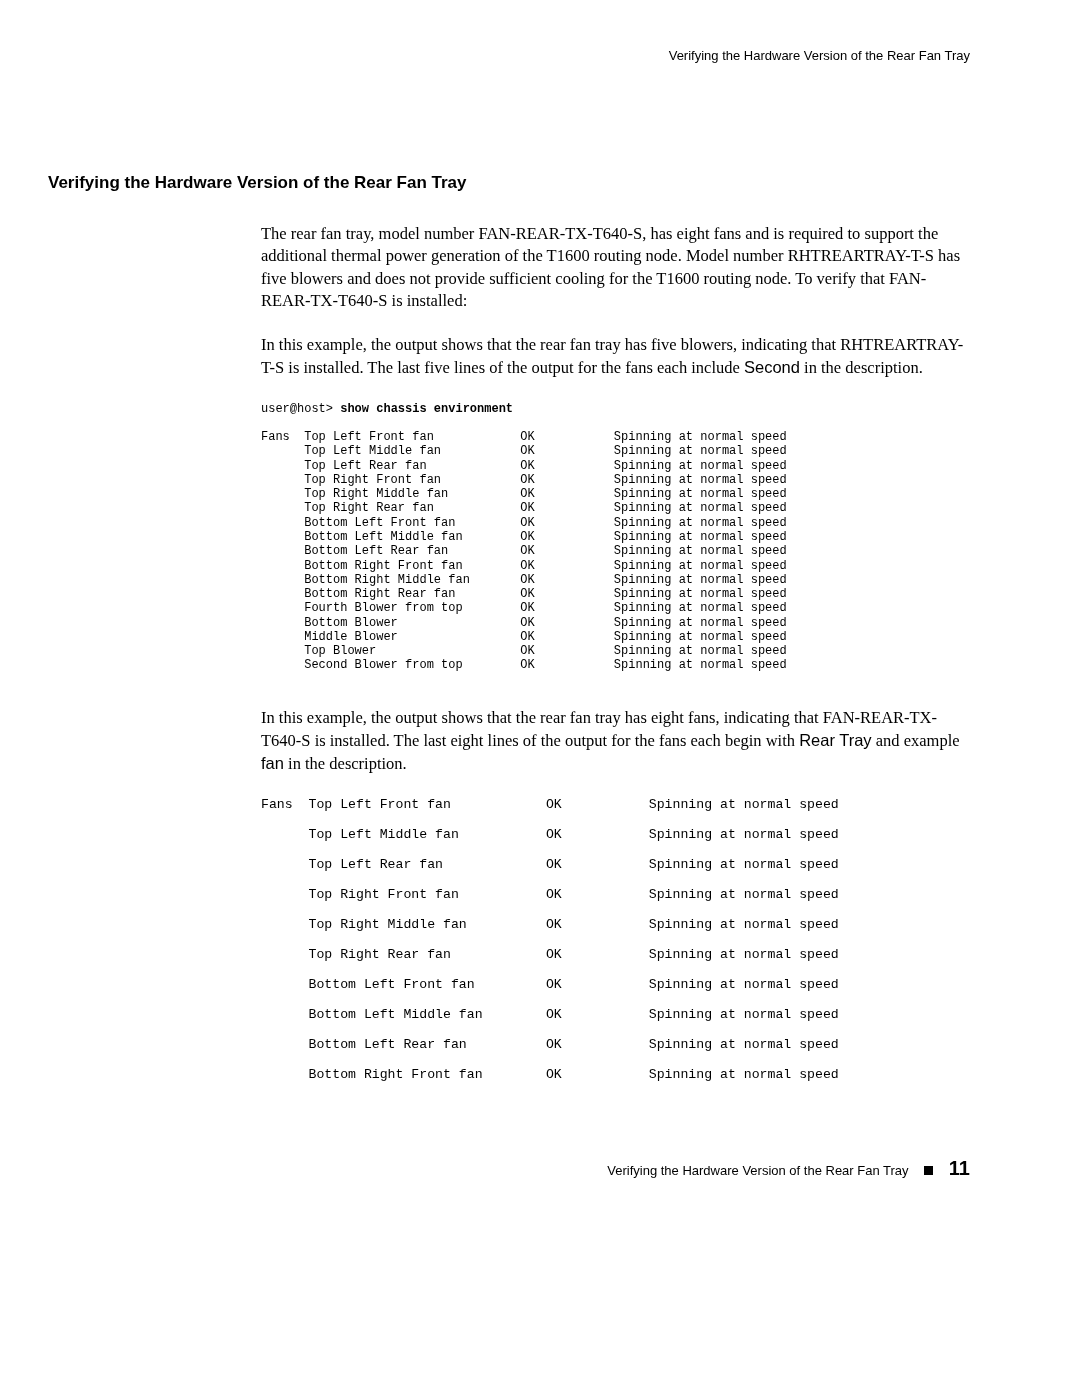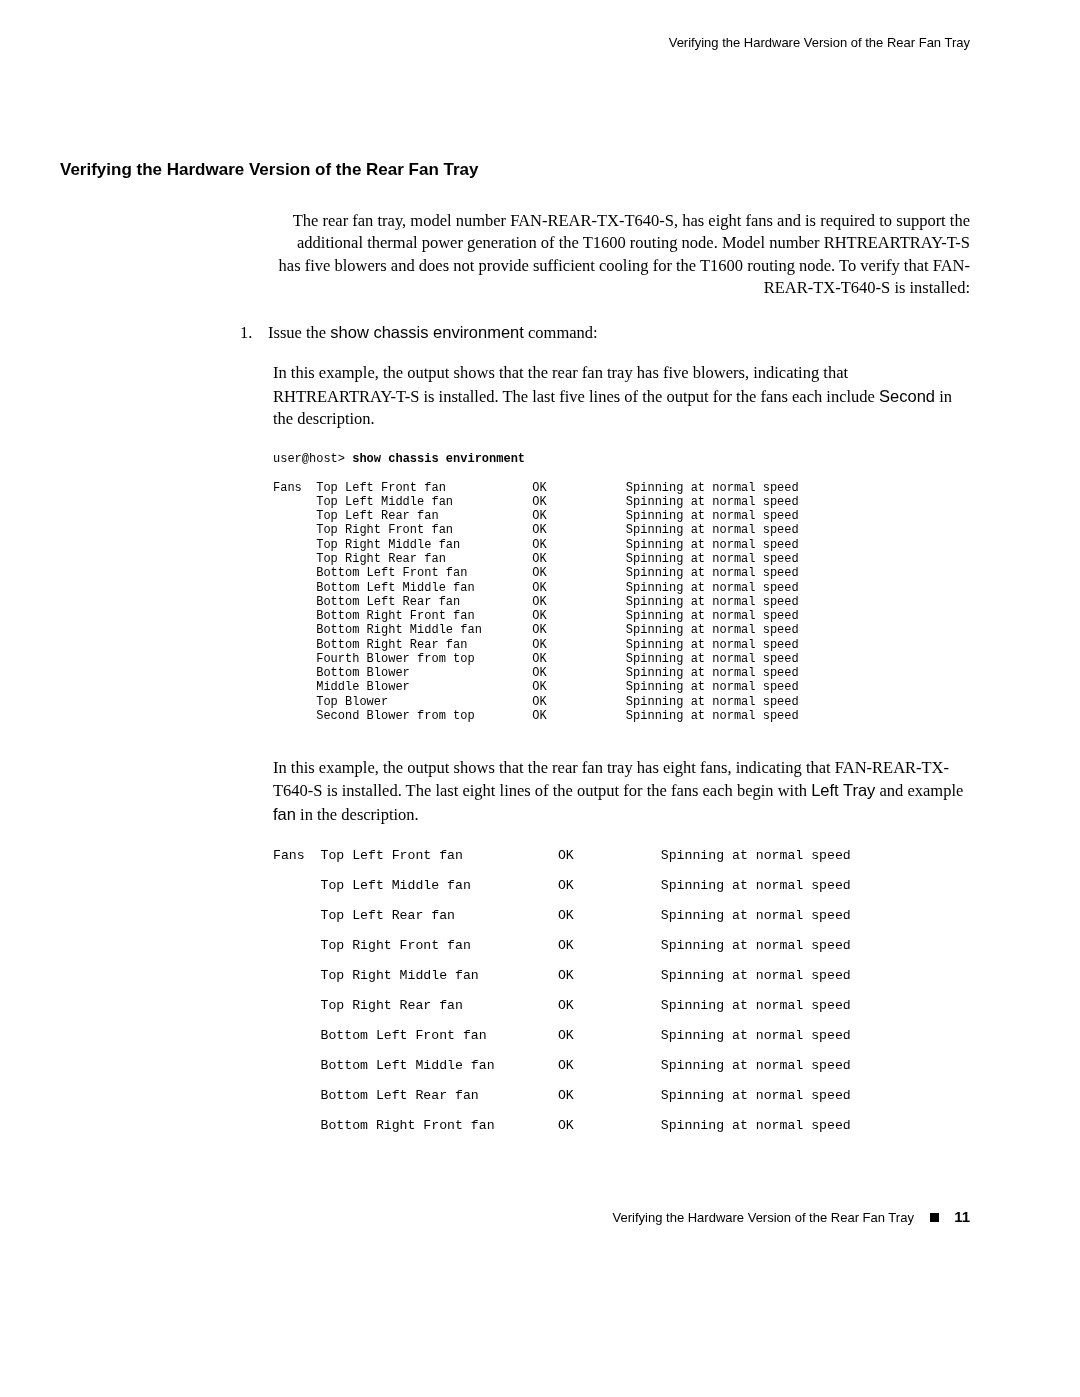--- a/index.html
+++ b/index.html
@@ -4,42 +4,42 @@
   <style>
     body {
       font-family: Georgia, 'Times New Roman', serif;
       margin: 0;
       padding: 0;
       background: white;
       width: 1080px;
       color: #000;
     }
     .page {
-      padding: 35px 110px 40px 60px;
+      padding: 35px 110px 40px 48px;
       box-sizing: border-box;
+      margin-top: 13px;
     }
     .running-head {
       text-align: right;
       font-size: 13px;
       font-family: Arial, Helvetica, sans-serif;
       color: #000;
       margin-bottom: 110px;
     }
     .section-title {
       font-family: Arial, Helvetica, sans-serif;
       font-weight: bold;
       font-size: 17px;
       margin-bottom: 30px;
     }
     .body-text {
       margin-left: 213px;
       font-size: 16.5px;
       line-height: 1.35;
       margin-bottom: 22px;
-      text-align: right;
     }
     .list-item {
       margin-left: 180px;
       font-size: 16.5px;
       line-height: 1.35;
       margin-bottom: 18px;
     }
     .list-num {
       display: inline-block;
       width: 28px;
@@ -84,37 +84,34 @@
       display: inline-block;
       width: 9px;
       height: 9px;
       background: #000;
       margin: 0 12px;
       position: relative;
       top: 0px;
     }
     .page-num {
       font-weight: bold;
-      font-size: 15px;
+      font-size: 20px;
     }
   </style>
 </head>
 <body>
 
 <div class="page">
 
   <div class="running-head">Verifying the Hardware Version of the Rear Fan Tray</div>
 
   <div class="section-title">Verifying the Hardware Version of the Rear Fan Tray</div>
 
   <div class="body-text">The rear fan tray, model number FAN-REAR-TX-T640-S, has eight fans and is required to support the additional thermal power generation of the T1600 routing node. Model number RHTREARTRAY-T-S has five blowers and does not provide sufficient cooling for the T1600 routing node. To verify that FAN-REAR-TX-T640-S is installed:</div>
 
-  <div class="list-item">
-    <span class="list-num">1.</span><span>Issue the </span><span class="sans">show chassis environment</span><span> command:</span>
-  </div>
 
   <div class="sub-body">
     <span>In this example, the output shows that the rear fan tray has five blowers, indicating that RHTREARTRAY-T-S is installed. The last five lines of the output for the fans each include </span><span class="sans">Second</span><span> in the description.</span>
   </div>
 
   <div class="terminal" id="terminal1">user@host&gt; <span class="bold">show chassis environment</span>
 
 Fans  Top Left Front fan            OK           Spinning at normal speed
       Top Left Middle fan           OK           Spinning at normal speed
       Top Left Rear fan             OK           Spinning at normal speed
@@ -128,21 +125,21 @@
       Bottom Right Middle fan       OK           Spinning at normal speed
       Bottom Right Rear fan         OK           Spinning at normal speed
       Fourth Blower from top        OK           Spinning at normal speed
       Bottom Blower                 OK           Spinning at normal speed
       Middle Blower                 OK           Spinning at normal speed
       Top Blower                    OK           Spinning at normal speed
       Second Blower from top        OK           Spinning at normal speed
 </div>
 
   <div class="sub-body">
-    <span>In this example, the output shows that the rear fan tray has eight fans, indicating that FAN-REAR-TX-T640-S is installed. The last eight lines of the output for the fans each begin with </span><span class="sans">Left Tray</span><span> and example </span><span class="sans">fan</span><span> in the description.</span>
+    <span>In this example, the output shows that the rear fan tray has eight fans, indicating that FAN-REAR-TX-T640-S is installed. The last eight lines of the output for the fans each begin with </span><span class="sans">Rear Tray</span><span> and example </span><span class="sans">fan</span><span> in the description.</span>
   </div>
 
   <div class="terminal-spaced" id="terminal2"><div class="row">Fans  Top Left Front fan            OK           Spinning at normal speed</div><div class="row">      Top Left Middle fan           OK           Spinning at normal speed</div><div class="row">      Top Left Rear fan             OK           Spinning at normal speed</div><div class="row">      Top Right Front fan           OK           Spinning at normal speed</div><div class="row">      Top Right Middle fan          OK           Spinning at normal speed</div><div class="row">      Top Right Rear fan            OK           Spinning at normal speed</div><div class="row">      Bottom Left Front fan         OK           Spinning at normal speed</div><div class="row">      Bottom Left Middle fan        OK           Spinning at normal speed</div><div class="row">      Bottom Left Rear fan          OK           Spinning at normal speed</div><div class="row">      Bottom Right Front fan        OK           Spinning at normal speed</div></div>
 
   <div class="footer">
     <span>Verifying the Hardware Version of the Rear Fan Tray</span>
     <span class="footer-square"></span>
     <span class="page-num">11</span>
   </div>
 

